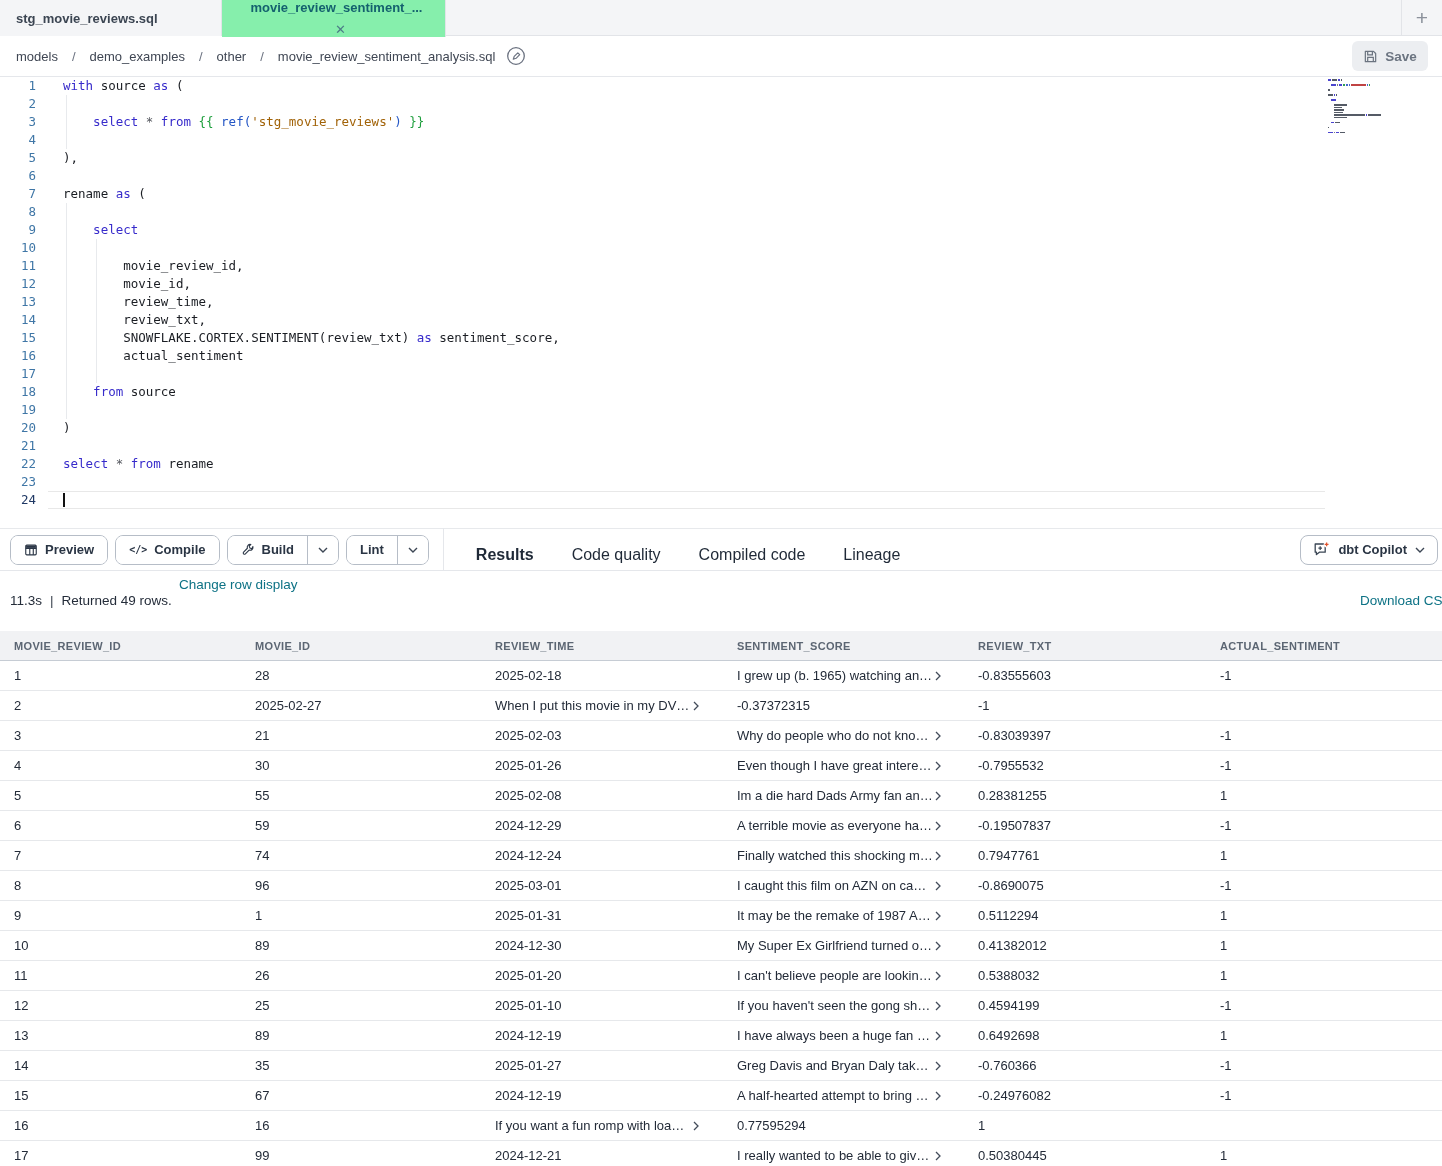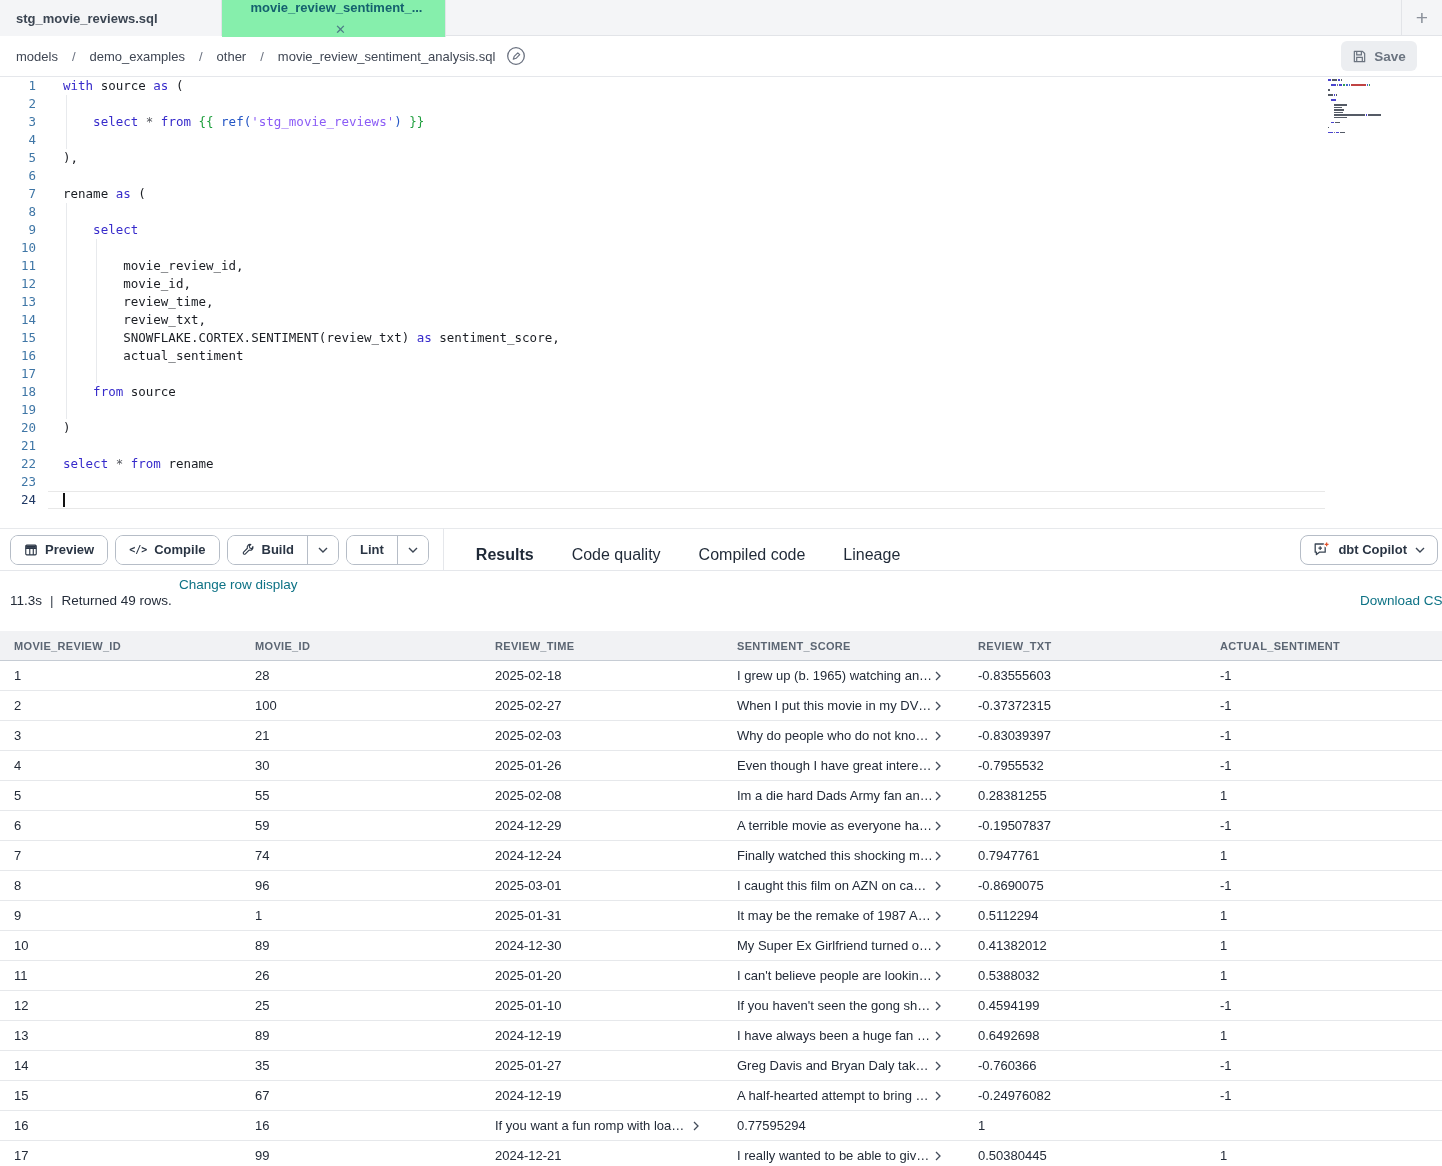--- a/index.html
+++ b/index.html
@@ -26,31 +26,31 @@
   .header { position:absolute; top:36px; left:0; width:1442px; height:41px; background:#fff;
     border-bottom:1px solid #e5e7eb; display:flex; align-items:center; padding:0 8px 0 16px; }
   .breadcrumb { display:flex; align-items:center; font-size:13px; color:#3f4653; gap:14px; }
   .bc-sep { color:#6b7280; }
   .bc-seg { cursor:default; }
   .file-status { margin-left:10px; width:22px; height:22px; border-radius:50%;
     display:flex; align-items:center; justify-content:center; background:#fff; }
   .header-spacer { flex:1; }
   .save-btn { width:76px; height:30px; background:#eceef1; border:none; border-radius:6px;
     color:#6b7480; font-size:13.5px; font-weight:bold; display:flex; align-items:center;
-    justify-content:center; gap:7px; cursor:pointer; margin-right:17px; }
+    justify-content:center; gap:7px; cursor:pointer; margin-right:6px; }
 
   
   .editor { position:absolute; top:77px; left:0; width:1442px; height:451px; background:#fff;
     font-family:"DejaVu Sans Mono","Liberation Mono",monospace; font-size:12.5px; }
   .ed-row { display:flex; height:18px; line-height:18px; position:relative; z-index:1; }
   .line-num { width:36px; flex:none; text-align:right; color:#3f76a6; }
   .line-num.active { color:#1f3864; }
   .code-line { margin-left:27px; white-space:pre; }
   .tk-kw { color:#372bcb; } .tk-tx { color:#1a1d23; } .tk-op { color:#55585f; }
-  .tk-br { color:#1d9e3c; } .tk-fn { color:#2456c5; } .tk-st { color:#8b5cf6; }
+  .tk-br { color:#1d9e3c; } .tk-fn { color:#2456c5; } .tk-st { color:#a16207; }
   .indent-guide { position:absolute; width:1px; background:#e8eaed; z-index:0; }
   .active-line-box { position:absolute; left:48px; width:1277px; top:414px; height:18px;
     border-top:1px solid #e8e8e8; border-bottom:1px solid #e8e8e8; z-index:0; }
   .cursor { position:absolute; left:63px; top:416px; width:1.5px; height:14px; background:#111; z-index:3; }
   .minimap { position:absolute; top:2px; right:42px; width:72px; z-index:2; }
   .mm-line { height:1.5px; margin-bottom:1px; display:flex; }
   .mm-line span { display:inline-block; height:1.5px; margin-right:1px; }
   .mm-kw{background:#4b44cf;} .mm-tx{background:#555b66;} .mm-op{background:#777c84;}
   .mm-br{background:#2f9e55;} .mm-fn{background:#4668cc;} .mm-st{background:#c04343;}
 
@@ -420,21 +420,20 @@
             <svg width="6" height="10" viewBox="0 0 6 10">
               <path d="M1 1l4 4-4 4" fill="none" stroke="#434c5a" stroke-width="1.3"></path>
             </svg>
           </button>
         </div>
         <div class="t-cell">-0.83555603</div>
         <div class="t-cell">-1</div>
       </div>
       <div class="t-row">
         <div class="t-cell">2</div>
-        <div class="t-cell">100</div>
         <div class="t-cell">2025-02-27</div>
         <div class="t-cell">
           <span class="cell-text">When I put this movie in my DVD playe</span>
           <button class="expand-btn">
             <svg width="6" height="10" viewBox="0 0 6 10">
               <path d="M1 1l4 4-4 4" fill="none" stroke="#434c5a" stroke-width="1.3"></path>
             </svg>
           </button>
         </div>
         <div class="t-cell">-0.37372315</div>

